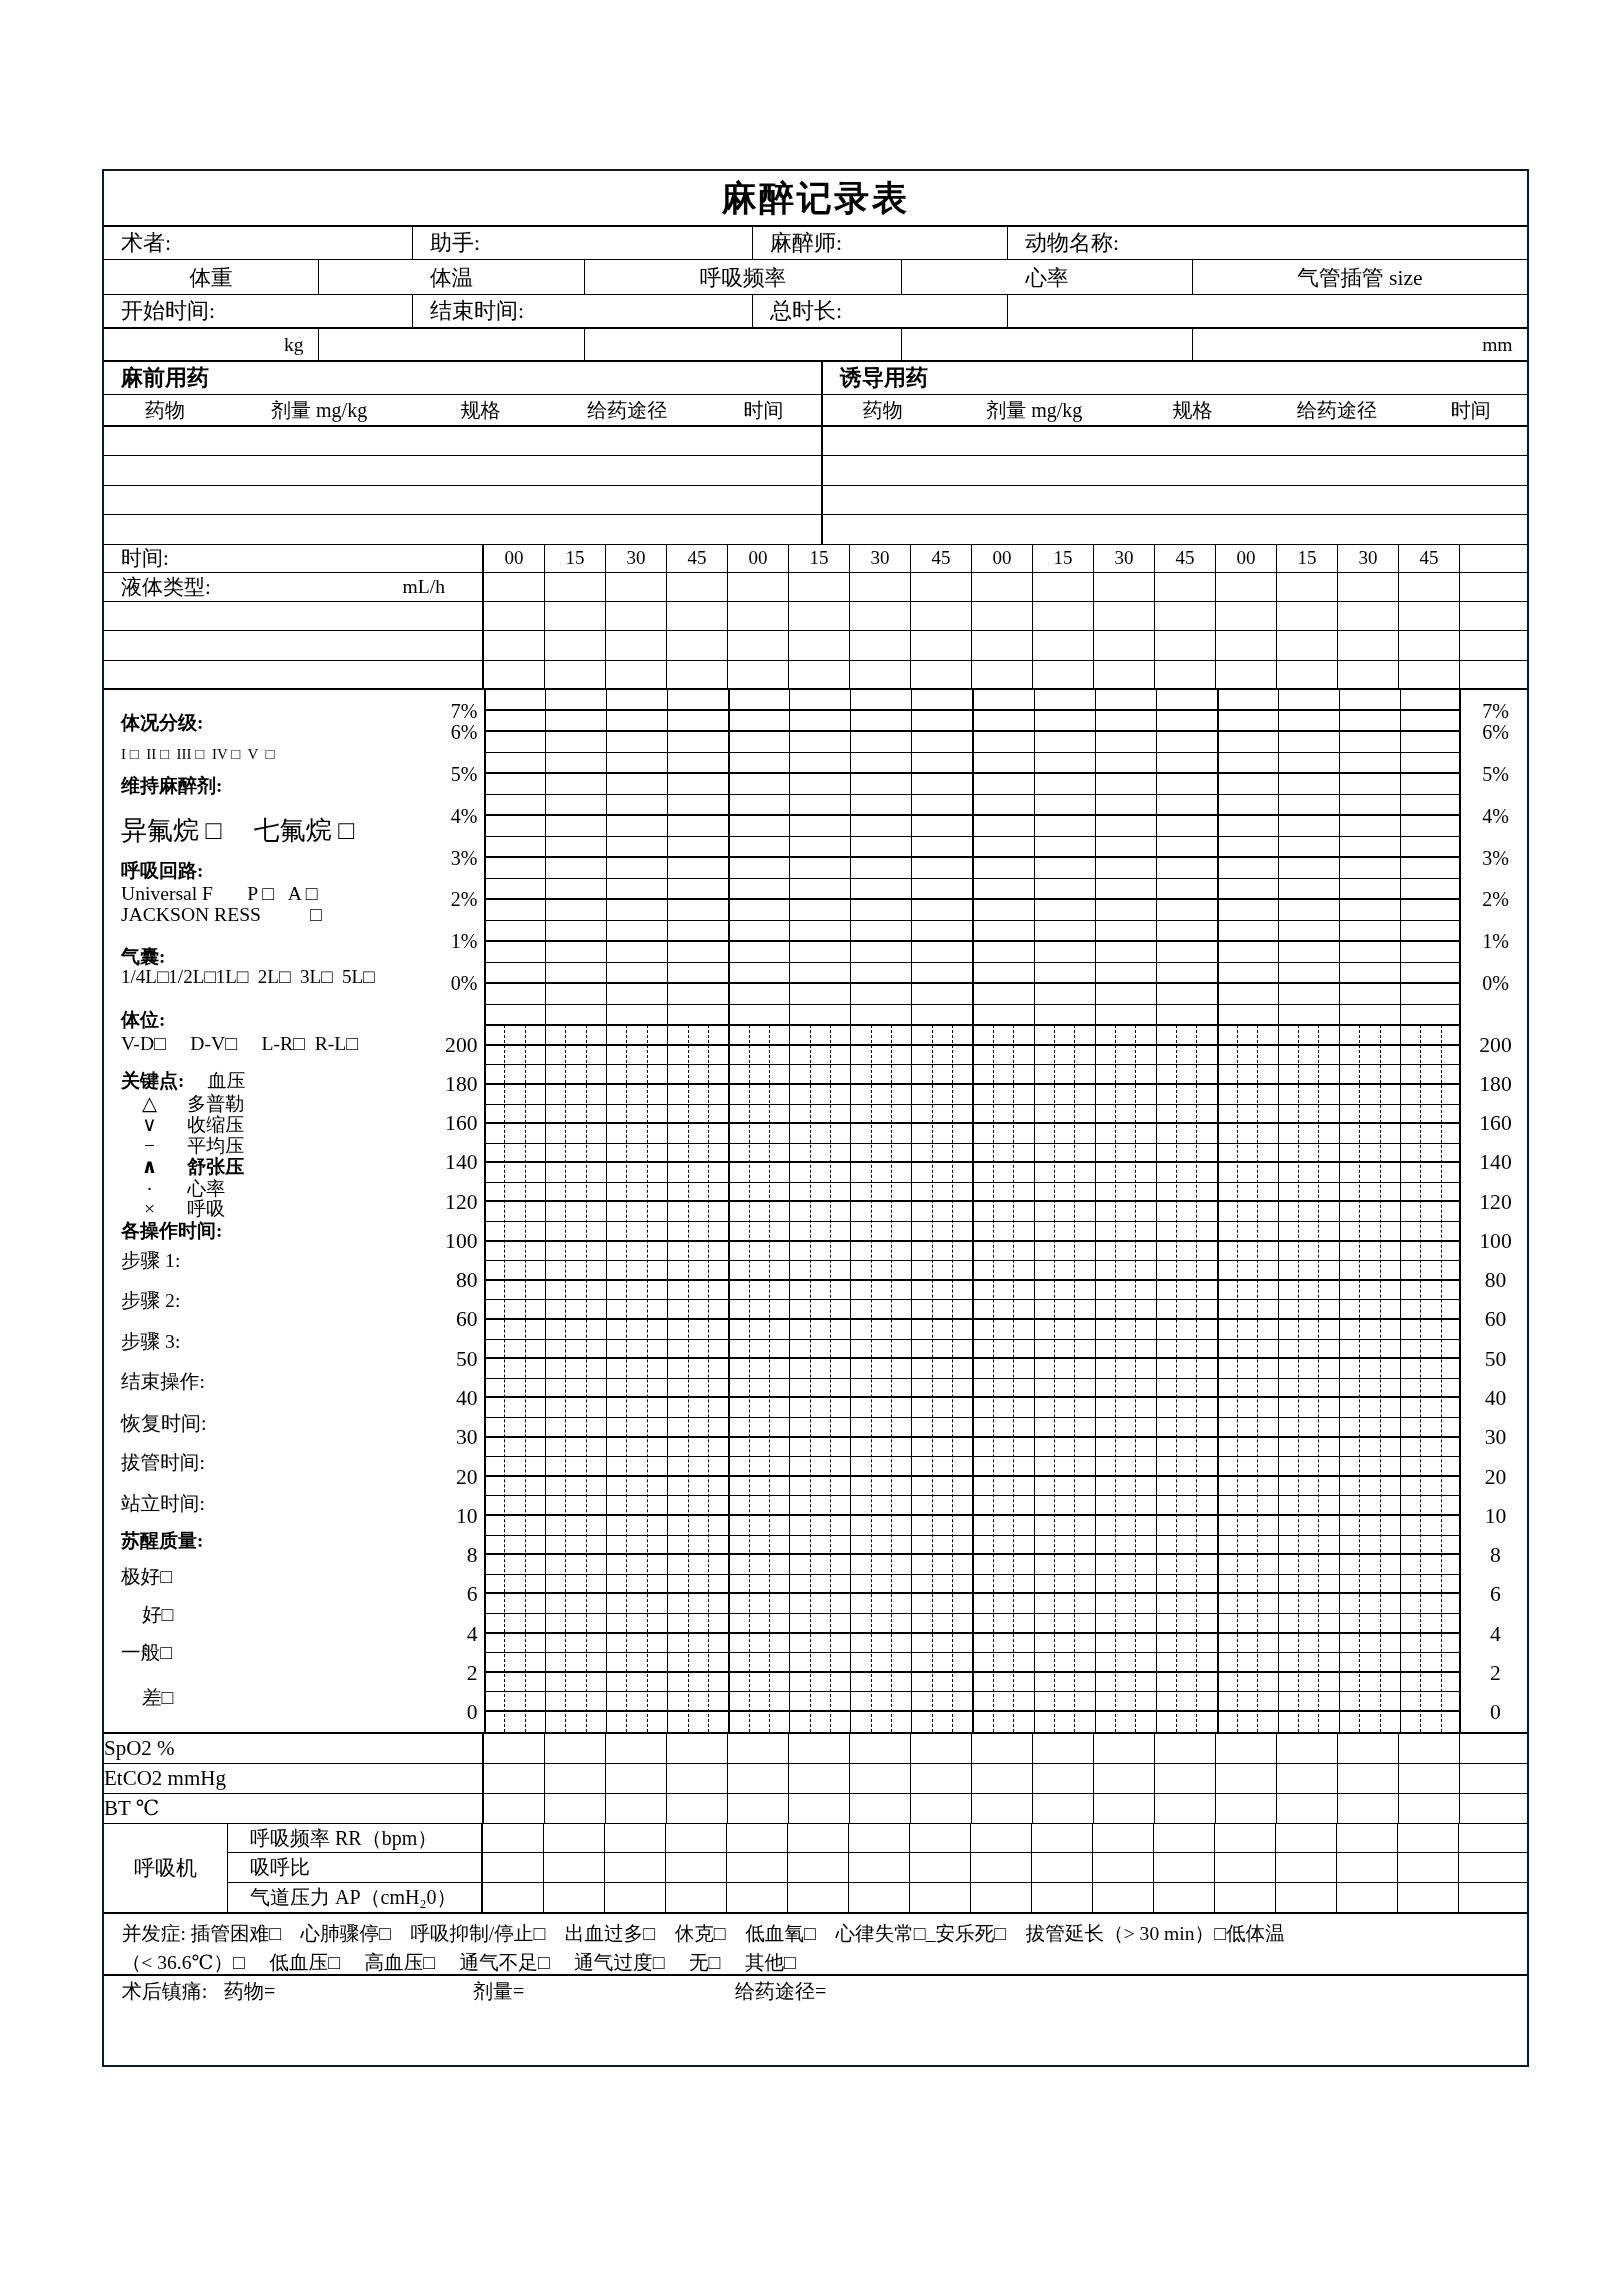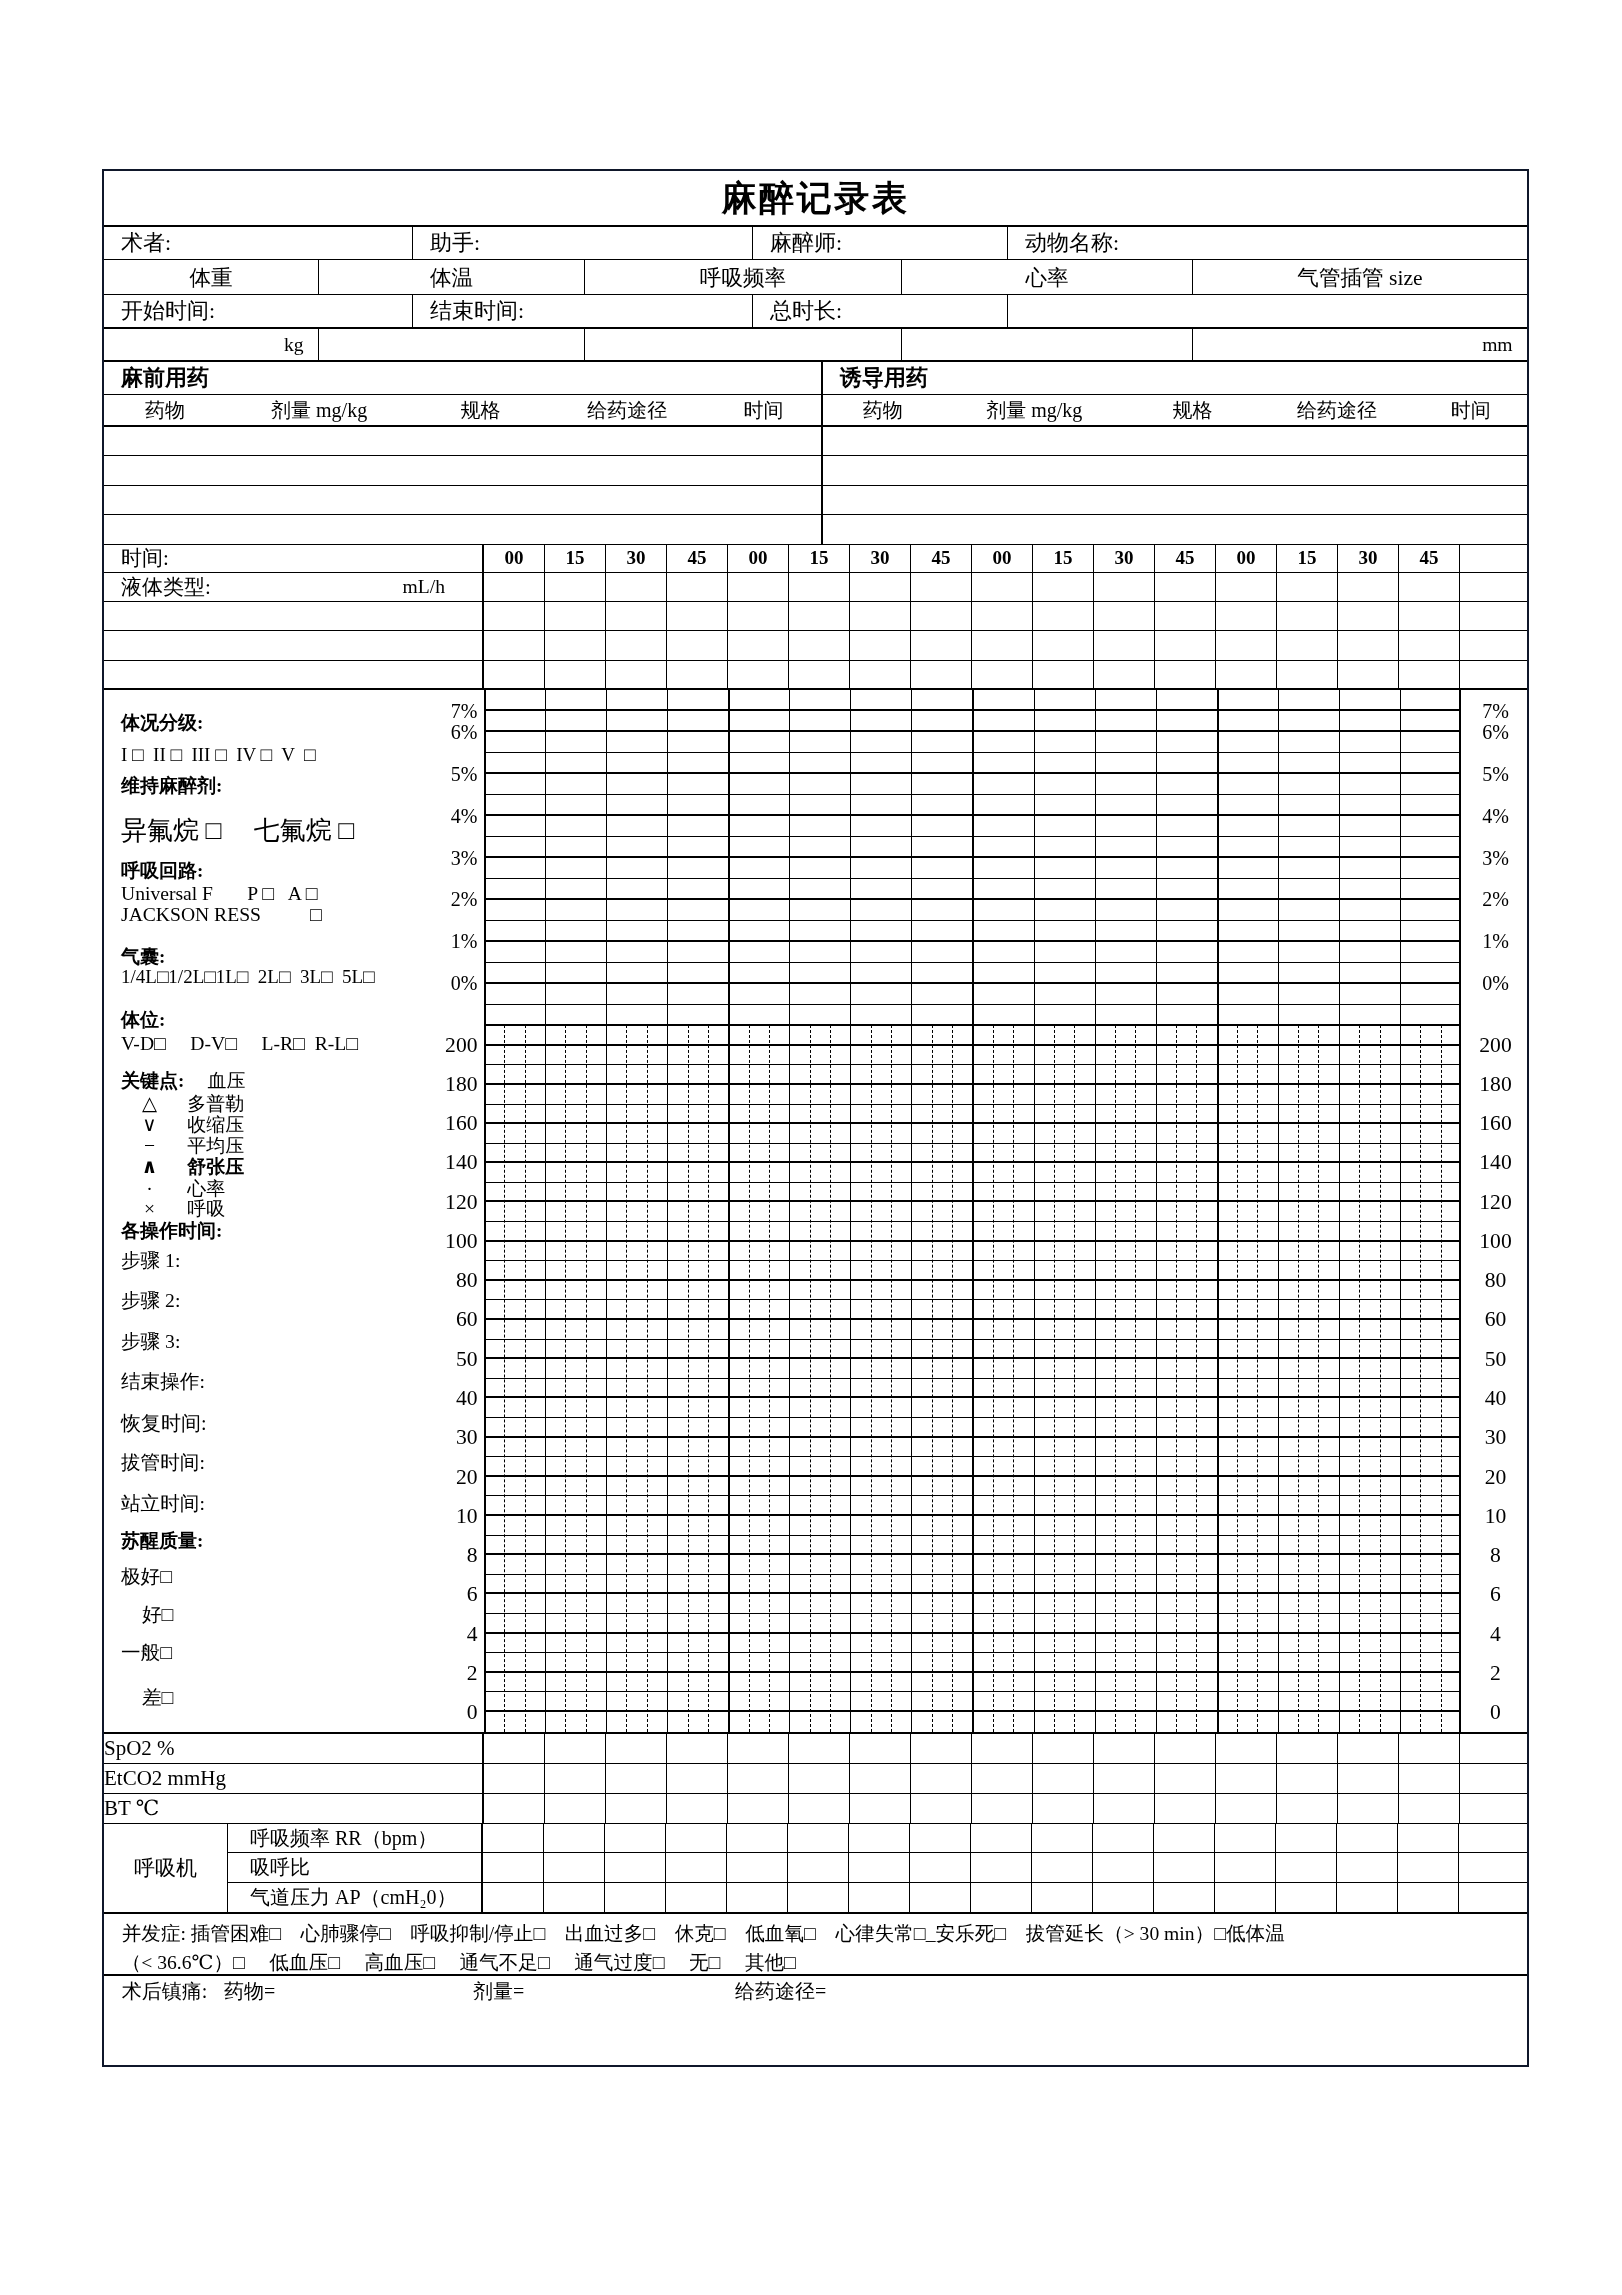--- a/index.html
+++ b/index.html
@@ -34,21 +34,21 @@
   .dblank { height:29.4px; }
   .dcol-lab { display:inline-block; text-align:center; }
 
   .trow { height:28px; font-size:21px; }
   .frow { height:29.4px; font-size:21px; }
   .brow { height:29.4px; }
   .labelcell { width:380px; border-right:2px solid #000; position:relative;
                display:flex; align-items:center; }
   .cells { display:flex; flex:1; }
   .tick { width:61px; border-right:1.3px solid #000; display:flex; align-items:center;
-          justify-content:center; font-size:19px;font-weight:bold; }
+          justify-content:center; font-size:19px; }
   .tickcell { width:61px; border-right:1.3px solid #000; }
   .tail { flex:1; }
   .mlh { position:absolute; right:37px; top:50%; transform:translateY(-50%); font-size:19.6px; }
 
   .graph { position:relative; height:1044px; border-bottom:2px solid #000; }
   .sidebar { position:absolute; left:0; top:0; width:380px; height:1042px; }
   .sb-item { position:absolute; left:0; width:366px; transform:translateY(-50%);
              font-size:19px; line-height:1.15; }
   .gridarea { position:absolute; left:380px; top:0; width:977px; height:1042px; }
   .prow { border-bottom:0.7px solid #000; }
@@ -267,21 +267,21 @@
         <div class="tickcell"></div>
         <div class="tickcell"></div>
         <div class="tickcell"></div>
         <div class="tail"></div>
       </div>
   </div>
 
   <div class="graph">
     <div class="sidebar" id="sidebar">
       <div class="sb-item pl bold" style="top:33px">体况分级:</div>
-      <div class="sb-item pl pre" style="top:65px;font-size:19px">I □  II □  III □  IV □  V  □</div>
+      <div class="sb-item pl pre" style="top:65px;font-size:15px">I □  II □  III □  IV □  V  □</div>
       <div class="sb-item pl bold" style="top:96px">维持麻醉剂:</div>
       <div class="sb-item pl pre" style="top:141px;font-size:26px">异氟烷 □     七氟烷 □</div>
       <div class="sb-item pl bold" style="top:181px">呼吸回路:</div>
       <div class="sb-item pl pre" style="top:204px;font-size:19.6px">Universal F       P □   A □</div>
       <div class="sb-item pl pre" style="top:225px;font-size:19.6px">JACKSON RESS          □</div>
       <div class="sb-item pl bold" style="top:267px">气囊:</div>
       <div class="sb-item pl pre" style="top:287px">1/4L□1/2L□1L□  2L□  3L□  5L□</div>
       <div class="sb-item pl bold" style="top:330px">体位:</div>
       <div class="sb-item pl pre" style="top:354px;font-size:19.6px">V-D□     D-V□     L-R□  R-L□</div>
       <div class="sb-item pl" style="top:391px">

